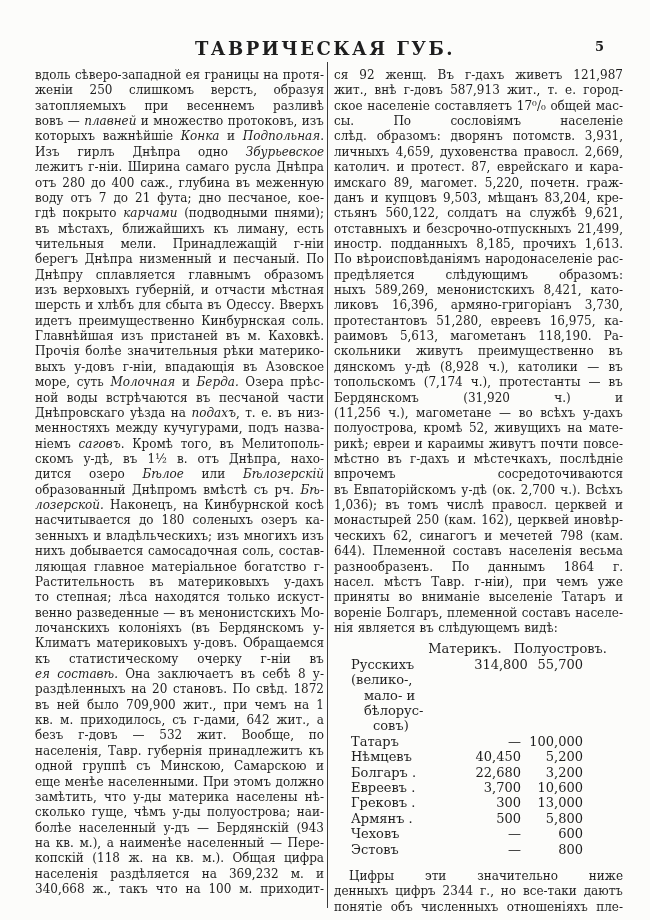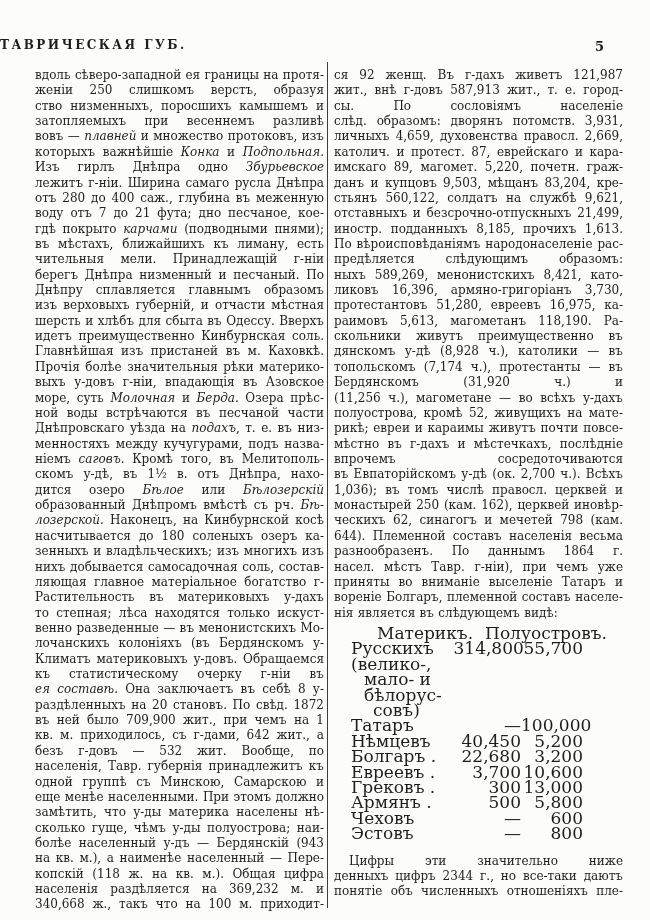--- a/index.html
+++ b/index.html
@@ -13,22 +13,23 @@
     width: 650px; height: 920px;
     background: #fcfcfa;
     color: #1e1e1e;
     overflow: hidden;
   }
   .running-head {
     position: absolute; top: 38px; left: 0; right: 0; height: 20px;
   }
   .head-title {
     position: absolute; left: 0; right: 0; top: 0;
+    text-align: center;
     font-weight: bold;
-    font-size: 12px;
+    font-size: 18px;
     letter-spacing: 2.5px;
   }
   .page-number {
     position: absolute; right: 46px; top: 1px;
     font-weight: bold;
     font-size: 13px;
   }
   .content {
     position: absolute; top: 60px; left: 35px; right: 26px; bottom: 10px;
   }
@@ -46,21 +47,21 @@
     overflow: hidden;
     text-align: justify;
     text-align-last: justify;
     word-spacing: 0.5px;
     white-space: normal;
   }
   .line.no-stretch { text-align-last: left; }
   .para2 { margin-top: 12px; }
   .para2 .line:first-child { text-indent: 15px; }
   
-  .ethno-table { margin-top: 5px; font-size: 17px; }
+  .ethno-table { margin-top: 5px; font-size: 13px; }
   .thead { display: flex; justify-content: flex-end; line-height: 15.4px; padding-right: 16px; }
   .th1 { margin-right: 12px; }
   .trow { display: flex; align-items: flex-start; line-height: 15.4px; }
   .tlabel { flex: 1 1 auto; padding-left: 17px; }
   .tlabel-line { line-height: 15.4px; }
   .tlabel-line:nth-child(2) { padding-left: 13px; }
   .tlabel-line:nth-child(3) { padding-left: 22px; }
   .tval { text-align: right; white-space: nowrap; }
   .tv1 { width: 70px; }
   .tv2 { width: 62px; margin-right: 40px; }
@@ -74,21 +75,20 @@
     <div class="head-title">ТАВРИЧЕСКАЯ ГУБ.</div>
     <div class="page-number">5</div>
   </div>
 
   <div class="content">
     <div class="col-divider"></div>
 
     <div class="column left">
         <div class="line">вдоль сѣверо-западной ея границы на протя-</div>
         <div class="line">женіи 250 слишкомъ верстъ, образуя множе-</div>
-        <div class="line">ство низменныхъ, поросшихъ камышемъ и</div>
         <div class="line">затопляемыхъ при весеннемъ разливѣ остро-</div>
         <div class="line">вовъ — <i>плавней</i> и множество протоковъ, изъ</div>
         <div class="line">которыхъ важнѣйшіе <i>Конка</i> и <i>Подпольная</i>.</div>
         <div class="line">Изъ гирлъ Днѣпра одно <i>Збурьевское</i> принад-</div>
         <div class="line">лежитъ г-ніи. Ширина самаго русла Днѣпра</div>
         <div class="line">отъ 280 до 400 саж., глубина въ меженную</div>
         <div class="line">воду отъ 7 до 21 фута; дно песчаное, кое-</div>
         <div class="line">гдѣ покрыто <i>карчами</i> (подводными пнями);</div>
         <div class="line">въ мѣстахъ, ближайшихъ къ лиману, есть зна-</div>
         <div class="line">чительныя мели. Принадлежащій г-ніи лѣвый</div>
@@ -133,20 +133,21 @@
         <div class="line">на кв. м.), а наименѣе населенный — Пере-</div>
         <div class="line">копскій (118 ж. на кв. м.). Общая цифра</div>
         <div class="line">населенія раздѣляется на 369,232 м. и</div>
         <div class="line">340,668 ж., такъ что на 100 м. приходит-</div>
       </div>
 
     <div class="column right">
       <div>
           <div class="line">ся 92 женщ. Въ г-дахъ живетъ 121,987</div>
           <div class="line">жит., внѣ г-довъ 587,913 жит., т. е. город-</div>
+          <div class="line">ское населеніе составляетъ 17⁰/₀ общей мас-</div>
           <div class="line">сы. По сословіямъ населеніе распредѣляется</div>
           <div class="line">слѣд. образомъ: дворянъ потомств. 3,931,</div>
           <div class="line">личныхъ 4,659, духовенства правосл. 2,669,</div>
           <div class="line">католич. и протест. 87, еврейскаго и кара-</div>
           <div class="line">имскаго 89, магомет. 5,220, почетн. граж-</div>
           <div class="line">данъ и купцовъ 9,503, мѣщанъ 83,204, кре-</div>
           <div class="line">стьянъ 560,122, солдатъ на службѣ 9,621,</div>
           <div class="line">отставныхъ и безсрочно-отпускныхъ 21,499,</div>
           <div class="line">иностр. подданныхъ 8,185, прочихъ 1,613.</div>
           <div class="line">По вѣроисповѣданіямъ народонаселеніе рас-</div>

